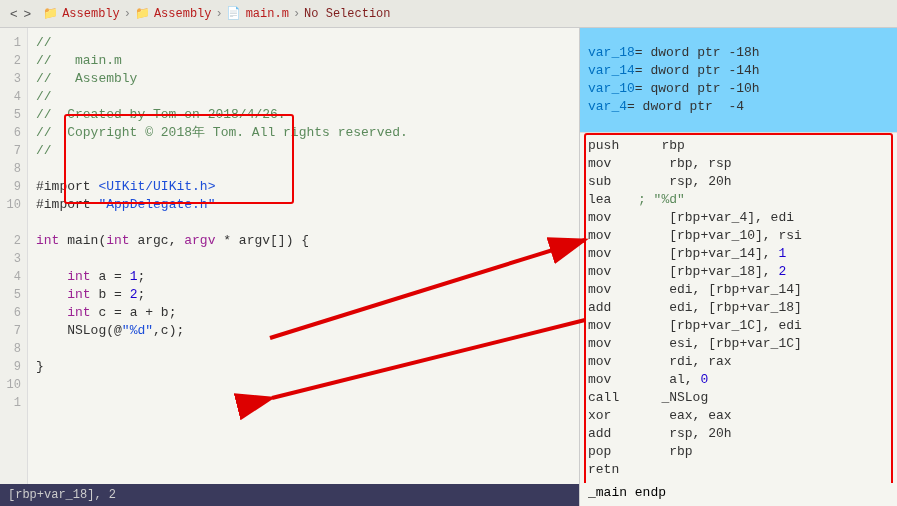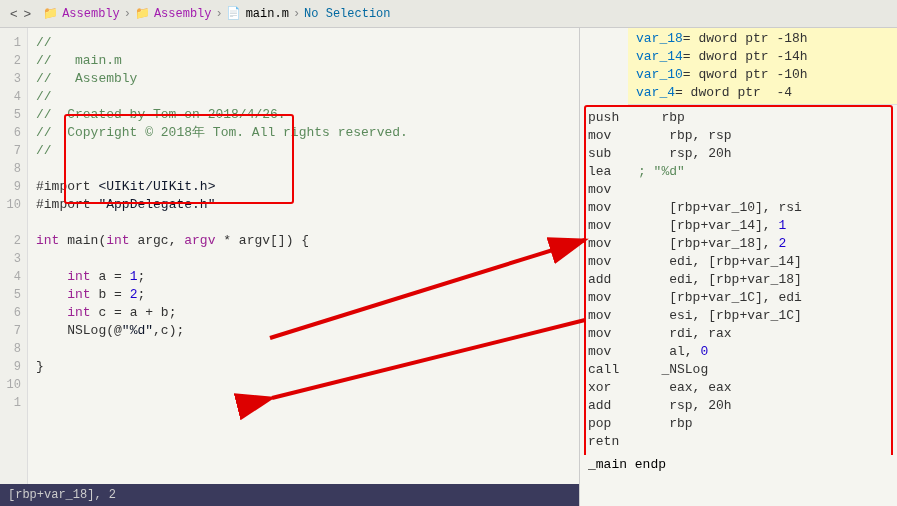--- a/index.html
+++ b/index.html
@@ -26,23 +26,23 @@
       font-size: 12px;
       color: #333;
     }
     .breadcrumb-bar .nav-arrows {
       display: flex; gap: 2px; margin-right: 6px;
     }
     .nav-arrow {
       background: none; border: none; cursor: pointer; color: #555; font-size: 13px; padding: 0 2px;
     }
     .breadcrumb-sep { color: #888; }
-    .breadcrumb-item { color: #a21caf; }
-    .breadcrumb-item.file { color: #000000; }
-    .breadcrumb-item.nosel { color: #0369a1; font-family: Liberation Mono, monospace; }
+    .breadcrumb-item { color: #b91c1c; }
+    .breadcrumb-item.file { color: #b91c1c; }
+    .breadcrumb-item.nosel { color: #7f1d1d; font-family: Liberation Mono, monospace; }
     .bc-icon { font-size: 12px; }
 
     
     .main-area {
       display: flex;
       flex: 1;
       overflow: hidden;
     }
 
     
@@ -80,21 +80,21 @@
       line-height: 18px;
       color: #333;
       position: relative;
     }
 
     .code-line { white-space: pre; display: flex; align-items: center; line-height: 18px; }
     .code-line.empty { min-height: 18px; }
 
     .cm-comment { color: #5b8a5b; }
     .cm-keyword { color: #9b2393; font-family: Liberation Mono, monospace; }
-    .cm-string { color: #0f172a; }
+    .cm-string { color: #1d4ed8; }
     .cm-number { color: #1c00cf; }
 
     
     .highlight-box-source {
       position: absolute;
       border: 2.5px solid #e00;
       border-radius: 3px;
       left: 36px;
       top: 86px; 
       width: 230px;
@@ -116,25 +116,24 @@
 
     
     .asm-panel {
       flex: 1;
       background: #f5f5f0;
       overflow: hidden;
       position: relative;
     }
 
     .asm-vars {
-      padding: 2px 8px;
+      padding: 16px 8px;
       line-height: 18px;
       border-bottom: 1px solid #ddd;
-      background: #fef9c3;
-      margin-left: 48px;
+      background: #7dd3fc;
     }
 
     .asm-code-area {
       padding: 4px 8px;
       line-height: 18px;
       overflow: hidden;
       position: relative;
     }
 
     
@@ -255,21 +254,21 @@
       <div class="asm-var-line"><span class="asm-var-name">var_10</span><span class="asm-var-type">= qword ptr -10h</span></div>
       <div class="asm-var-line"><span class="asm-var-name">var_4</span><span class="asm-var-type">= dword ptr  -4</span></div>
     </div>
     <div class="asm-code-area">
       <div class="highlight-box-asm"></div>
 
       <div class="asm-line"><span class="asm-mnemonic">push</span><span class="asm-operand">   rbp</span></div>
       <div class="asm-line"><span class="asm-mnemonic">mov</span><span class="asm-operand">    rbp, rsp</span></div>
       <div class="asm-line"><span class="asm-mnemonic">sub</span><span class="asm-operand">    rsp, 20h</span></div>
       <div class="asm-line"><span class="asm-mnemonic">lea</span><span class="asm-comment-inline">; "%d"</span></div>
-      <div class="asm-line"><span class="asm-mnemonic">mov</span></div>
+      <div class="asm-line"><span class="asm-mnemonic">mov</span><span class="asm-operand">    [rbp+var_4], edi</span></div>
       <div class="asm-line"><span class="asm-mnemonic">mov</span><span class="asm-operand">    [rbp+var_10], rsi</span></div>
       <div class="asm-line"><span class="asm-mnemonic">mov</span><span class="asm-operand">    [rbp+var_14], <span class="asm-num">1</span></span></div>
       <div class="asm-line"><span class="asm-mnemonic">mov</span><span class="asm-operand">    [rbp+var_18], <span class="asm-num">2</span></span></div>
       <div class="asm-line"><span class="asm-mnemonic">mov</span><span class="asm-operand">    edi, [rbp+var_14]</span></div>
       <div class="asm-line"><span class="asm-mnemonic">add</span><span class="asm-operand">    edi, [rbp+var_18]</span></div>
       <div class="asm-line"><span class="asm-mnemonic">mov</span><span class="asm-operand">    [rbp+var_1C], edi</span></div>
       <div class="asm-line"><span class="asm-mnemonic">mov</span><span class="asm-operand">    esi, [rbp+var_1C]</span></div>
       <div class="asm-line"><span class="asm-mnemonic">mov</span><span class="asm-operand">    rdi, rax</span></div>
       <div class="asm-line"><span class="asm-mnemonic">mov</span><span class="asm-operand">    al, <span class="asm-num">0</span></span></div>
       <div class="asm-line"><span class="asm-mnemonic">call</span><span class="asm-operand">   _NSLog</span></div>

